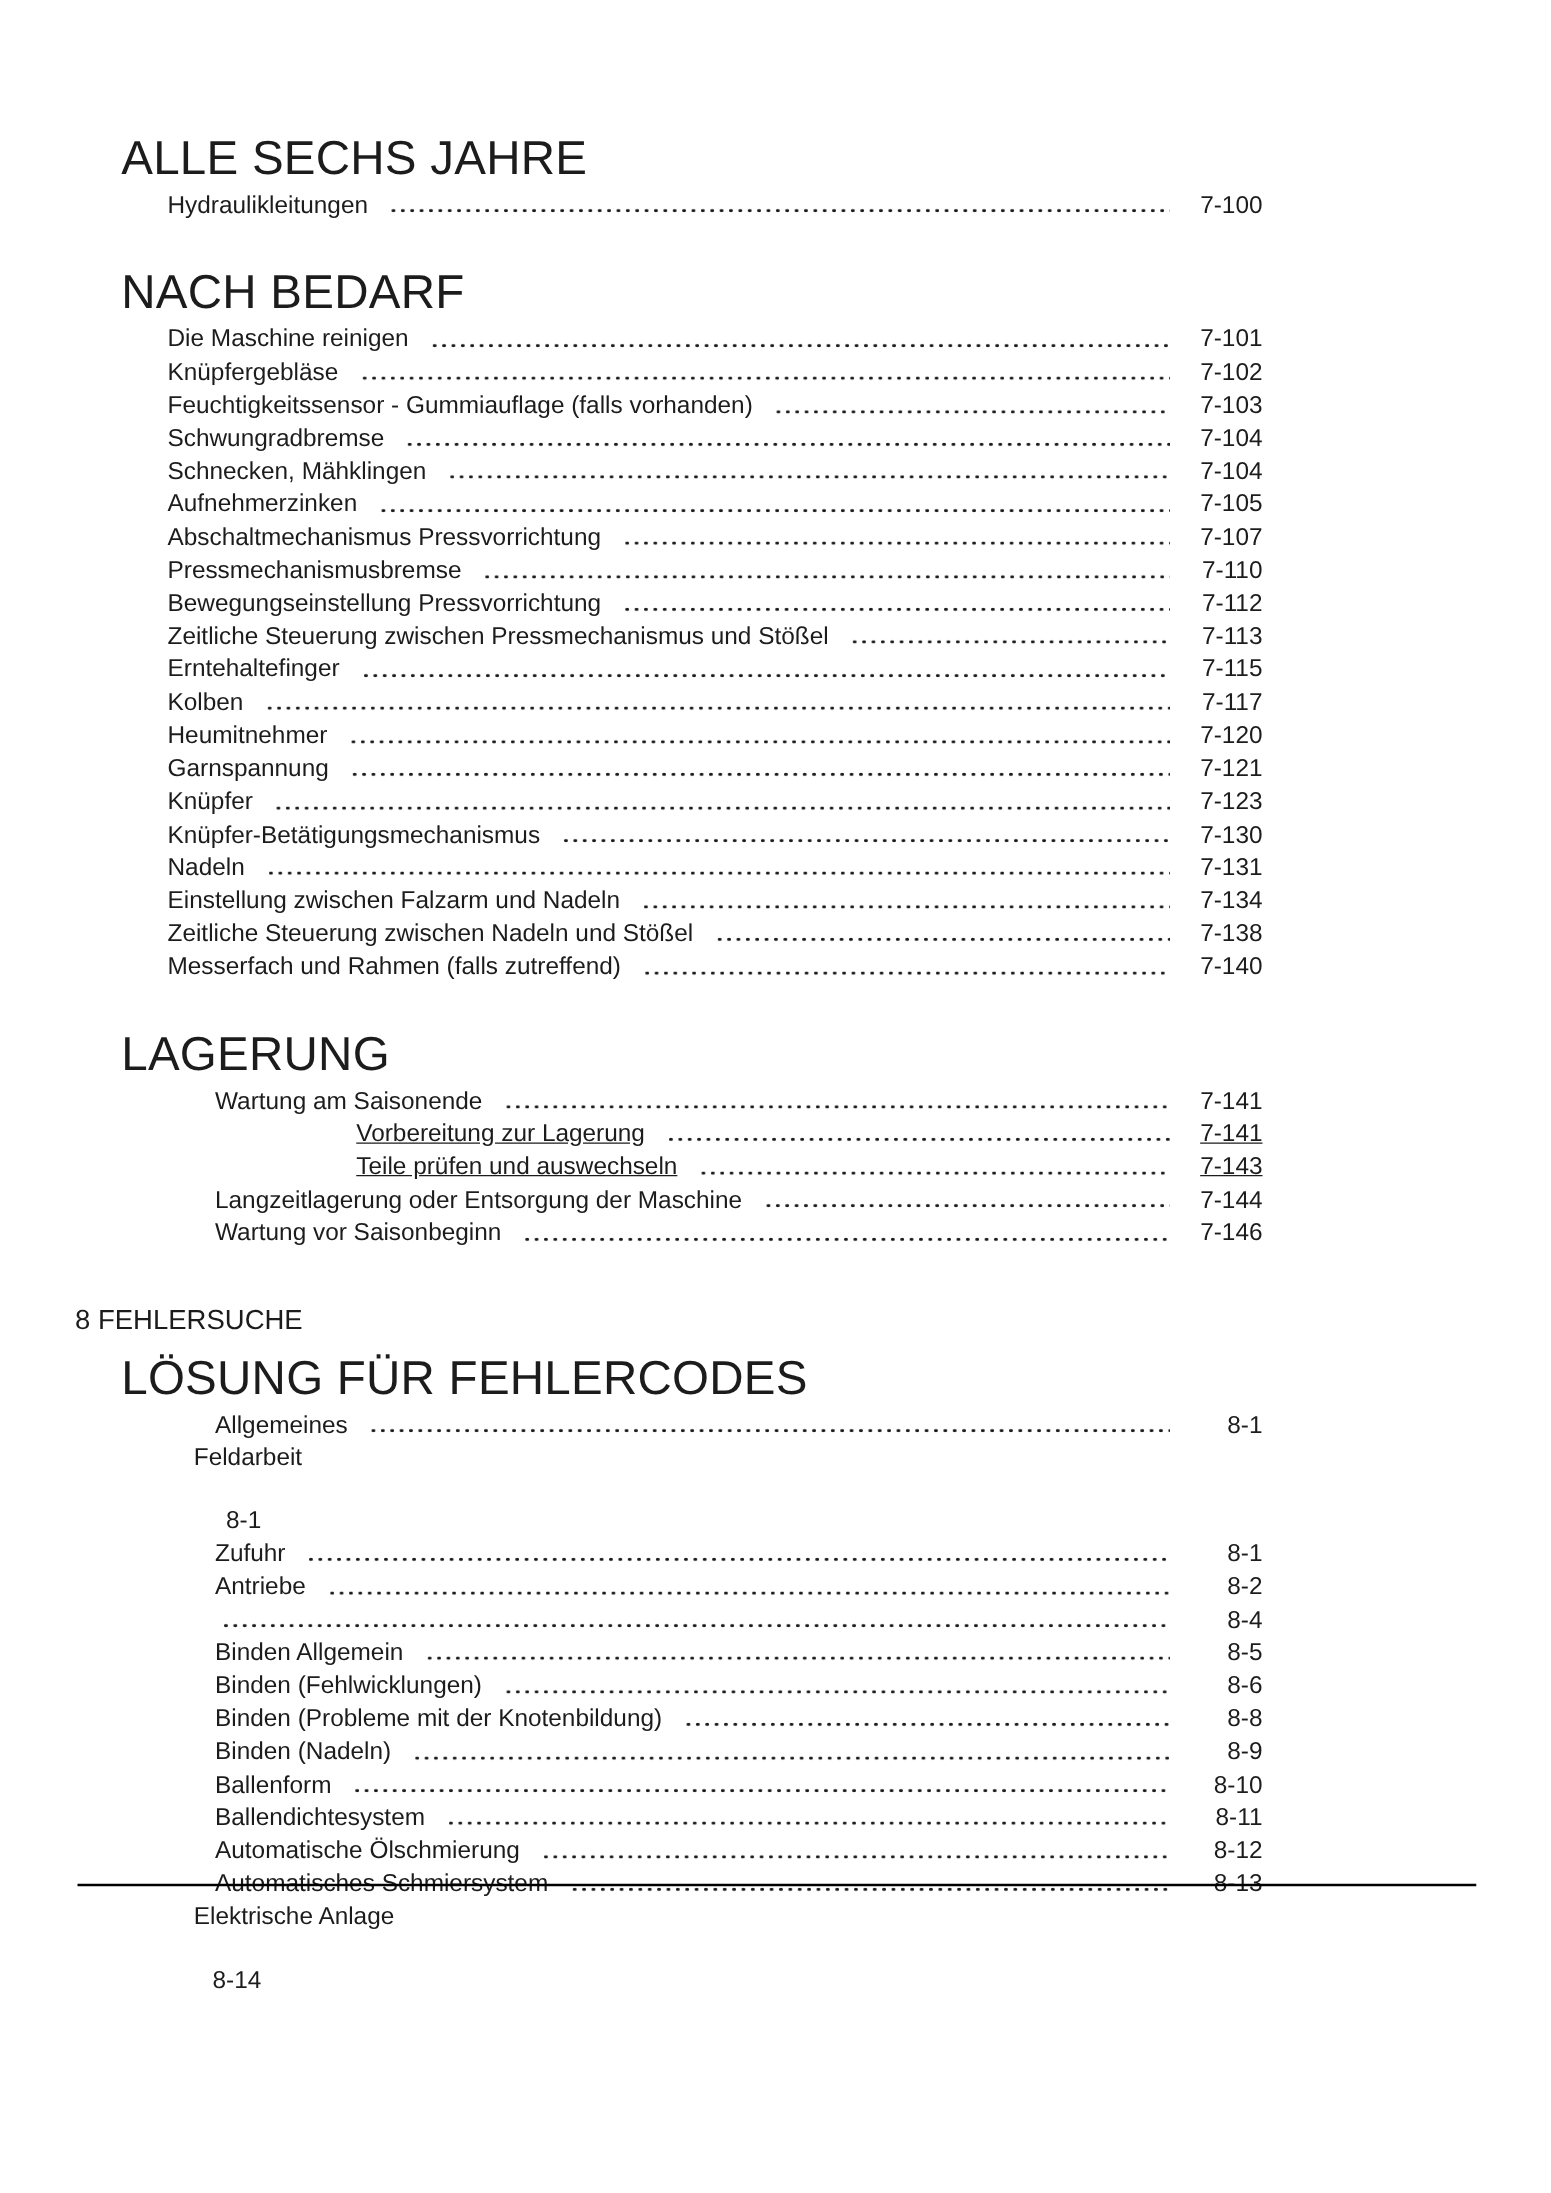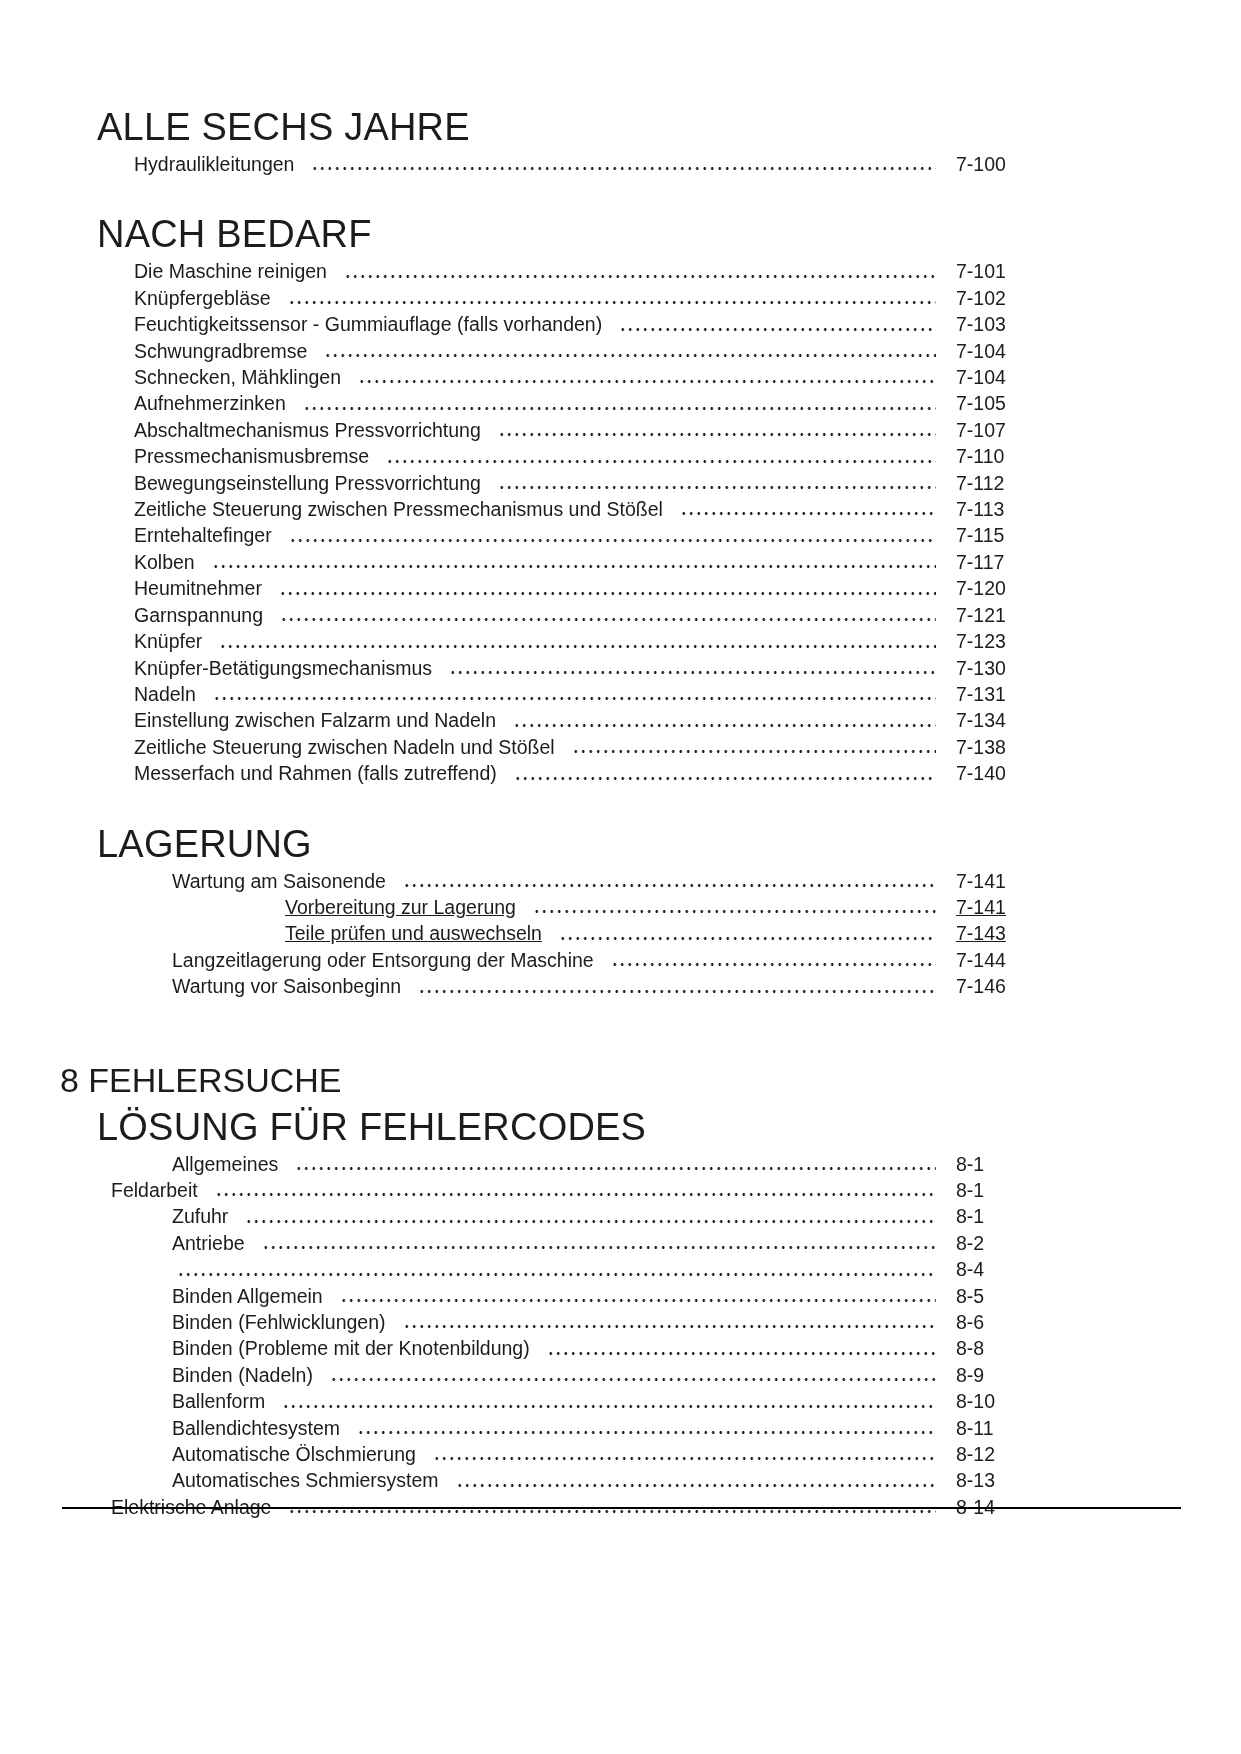--- a/index.html
+++ b/index.html
@@ -19,24 +19,24 @@
   }
   .toc > :first-child { margin-top: 0; }
   .section-title {
     font-size: 38px;
     line-height: 32px;
     font-weight: 400;
     letter-spacing: 0.2px;
     margin: 41px 0 8px 37px;
   }
   .chapter-title {
-    font-size: 34px;
+    font-size: 22px;
     line-height: 32px;
     font-weight: 400;
-    margin: 64px 0 0 0;
+    margin: 40px 0 0 0;
   }
   .chapter-title + .section-title { margin-top: 15px; }
   .entry {
     display: flex;
     align-items: baseline;
     font-size: 19.5px;
     line-height: 26.4px;
     gap: 12px;
   }
   .entry .label { white-space: nowrap; }
@@ -46,24 +46,24 @@
     min-width: 16px;
     margin: 0 8px 0 5px;
     background-image: radial-gradient(circle, #1c1c1c 1.25px, transparent 1.5px);
     background-size: 7.5px 5px;
     background-repeat: repeat-x;
     background-position: 0 calc(100% - 6px);
   }
   .entry .pagenum {
     white-space: nowrap;
     min-width: 54px;
-    text-align: left;
+    text-align: right;
   }
   .l1 { margin-left: 74px; }
-  .l2 { margin-left: 51px; }
+  .l2 { margin-left: 95px; flex-direction: column; }
   .l3 { margin-left: 112px; }
   .l4 { margin-left: 225px; text-decoration: underline; }
   .footer-rule {
     position: absolute;
     left: 62px;
     top: 1507px;
     width: 1119px;
     height: 2px;
     background: #000;
   }

